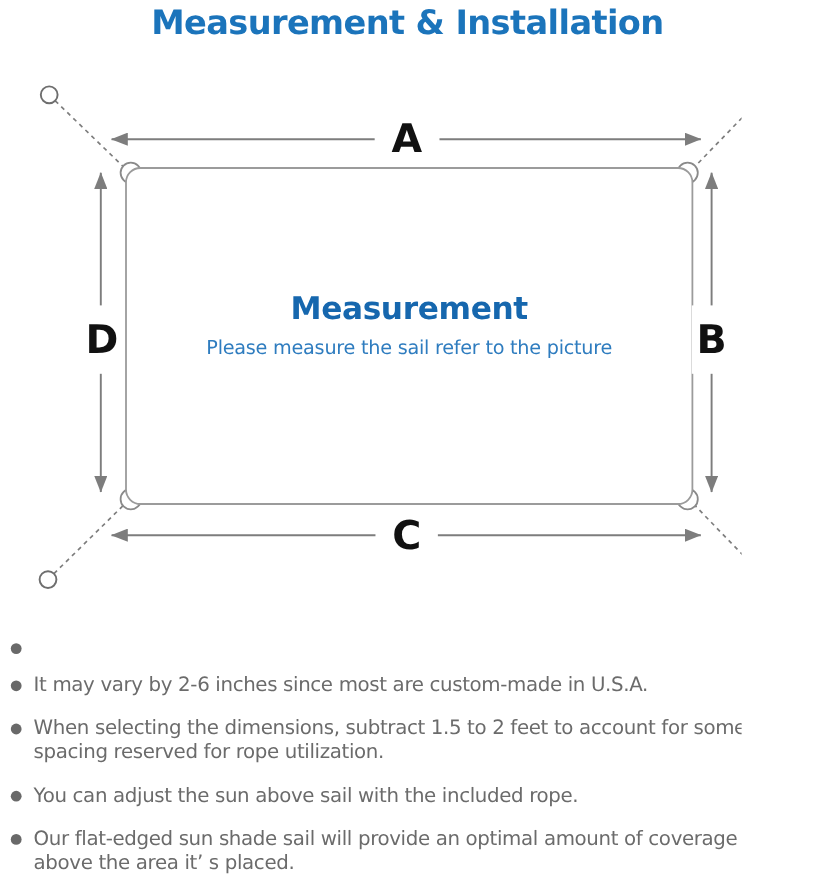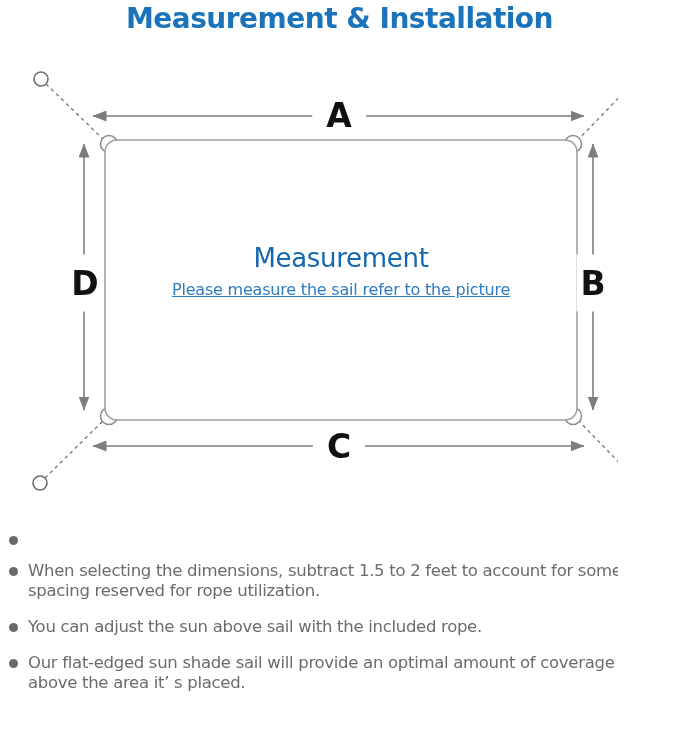--- a/index.html
+++ b/index.html
@@ -16,22 +16,22 @@
   #diagram-svg{position:absolute;left:0;top:0;}
   .dim-label{
     position:absolute;transform:translate(-50%,-50%);
     font-size:33px;font-weight:bold;color:#111;background:#fff;line-height:1;
   }
   .dim-label.h{padding:0 14px;}
   .dim-label.v{padding:12px 4px;}
   .center-text{
     position:absolute;left:105px;top:243px;width:472px;text-align:center;
   }
-  .center-title{font-size:26px;font-weight:normal;color:#1667ae;letter-spacing:-0.3px;}
-  .center-subtitle{margin-top:7px;font-size:16px;color:#2e7cbf;letter-spacing:-0.2px;text-decoration:underline;}
+  .center-title{font-size:26px;font-weight:bold;color:#1667ae;letter-spacing:-0.3px;}
+  .center-subtitle{margin-top:7px;font-size:16px;color:#2e7cbf;letter-spacing:-0.2px;}
   
   .notes{
     position:absolute;top:530px;left:9px;width:658px;
     list-style:none;margin:0;padding:0;
   }
   .note-item{
     display:flex;align-items:flex-start;gap:10px;margin-bottom:16px;
     color:#6b6b6b;font-size:16.5px;line-height:20px;letter-spacing:-0.3px;
   }
   .bullet-dot{
@@ -94,20 +94,24 @@
     <div class="center-title">Measurement</div>
     <div class="center-subtitle">Please measure the sail refer to the picture</div>
   </div>
 
   <ul class="notes">
     <li class="note-item">
       <span class="bullet-dot"></span>
     </li>
     <li class="note-item">
       <span class="bullet-dot"></span>
+      <span class="note-text">It may vary by 2-6 inches since most are custom-made in U.S.A.</span>
+    </li>
+    <li class="note-item">
+      <span class="bullet-dot"></span>
       <span class="note-text">When selecting the dimensions, subtract 1.5 to 2 feet to account for some spacing reserved for rope utilization.</span>
     </li>
     <li class="note-item">
       <span class="bullet-dot"></span>
       <span class="note-text">You can adjust the sun above sail with the included rope.</span>
     </li>
     <li class="note-item">
       <span class="bullet-dot"></span>
       <span class="note-text">Our flat-edged sun shade sail will provide an optimal amount of coverage above the area it’ s placed.</span>
     </li>

